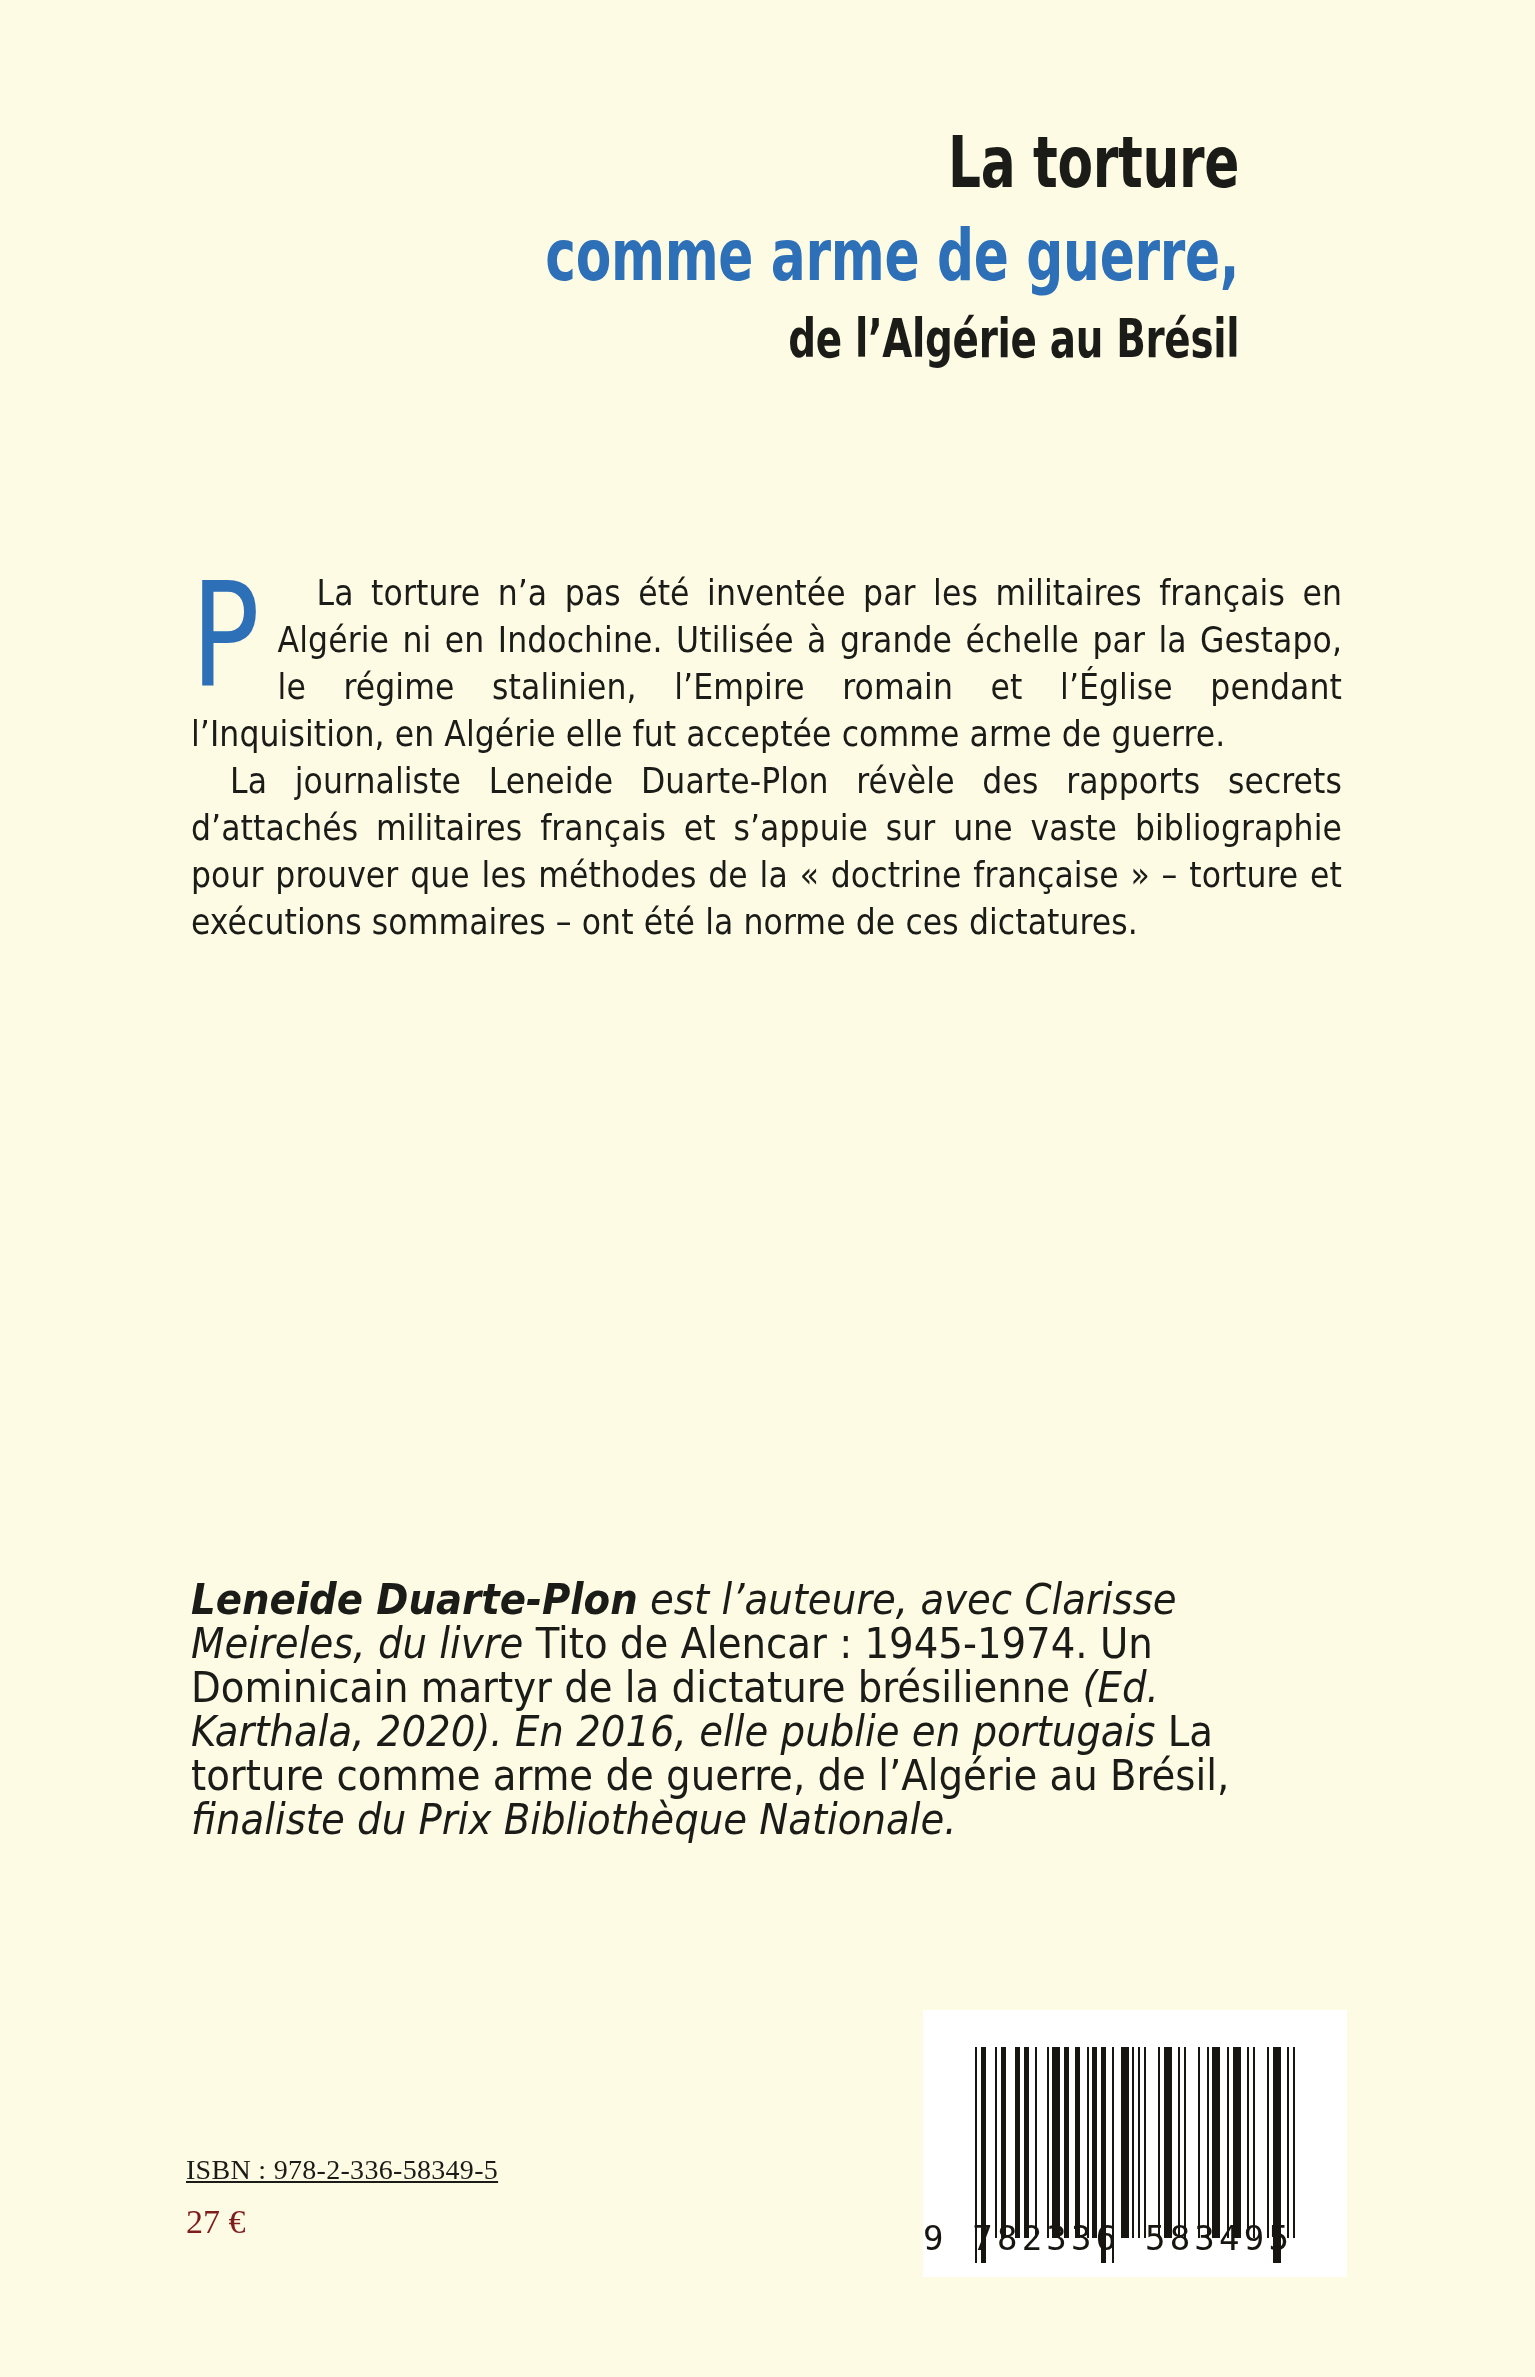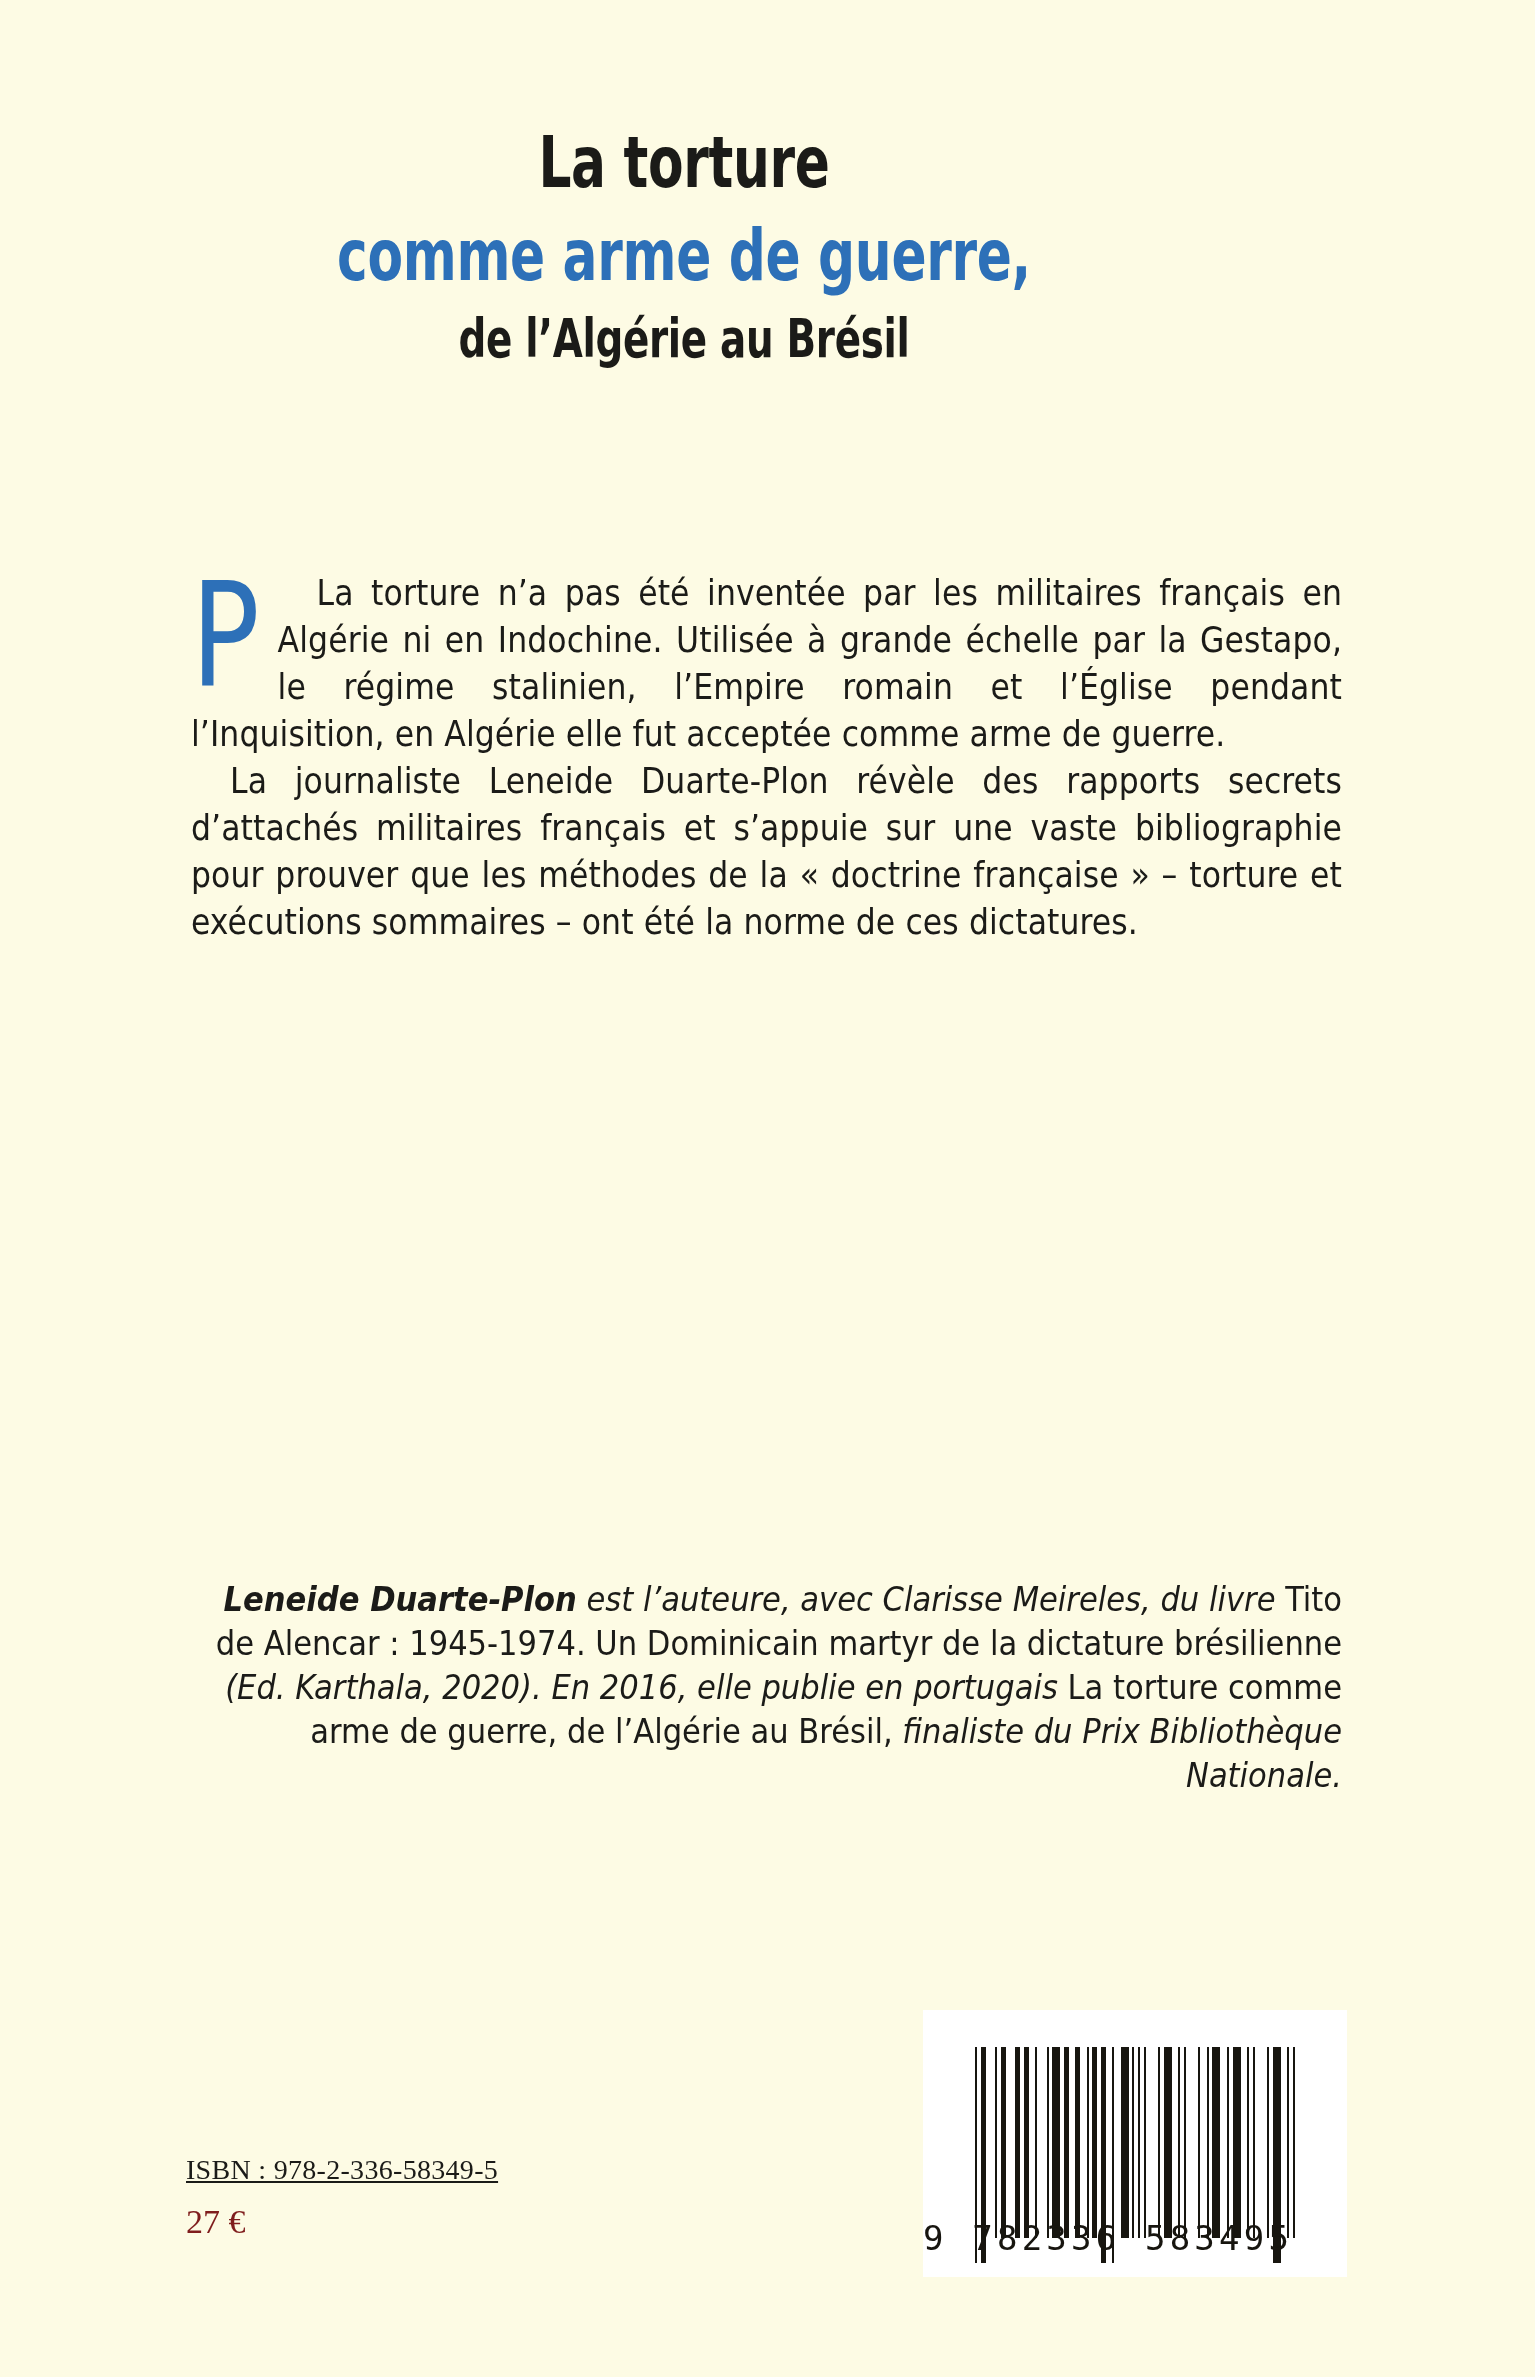--- a/index.html
+++ b/index.html
@@ -16,24 +16,24 @@
     width: 1535px;
     height: 2377px;
     background: #fdfbe4;
     overflow: hidden;
     box-sizing: border-box;
   }
 
   
   .title-block {
     position: absolute;
-    left: 0;
+    left: 8px;
     top: 126px;
     width: 1368px;
-    text-align: center;
+    text-align: right;
   }
   .title-line {
     font-family: "Liberation Sans Narrow", "DejaVu Sans Condensed", "Liberation Sans", sans-serif;
     font-weight: 700;
     color: #1b1b18;
     letter-spacing: -0.4px;
     line-height: 1.02;
     white-space: nowrap;
     transform-origin: center center;
   }
@@ -86,24 +86,24 @@
     transform-origin: left top;
   }
 
   
   .bio {
     position: absolute;
     left: 191px;
     top: 1577px;
     width: 1151px;
     font-family: "Liberation Sans Narrow", "DejaVu Sans Condensed", "Liberation Sans", sans-serif;
-    font-size: 34px;
+    font-size: 43px;
     line-height: 44px;
     color: #1b1b18;
-    text-align: right;
+    text-align: left;
   }
   .bio .au-name {
     font-weight: 700;
     font-style: italic;
   }
   .bio .it {
     font-style: italic;
   }
   .bio .up {
     font-style: normal;

